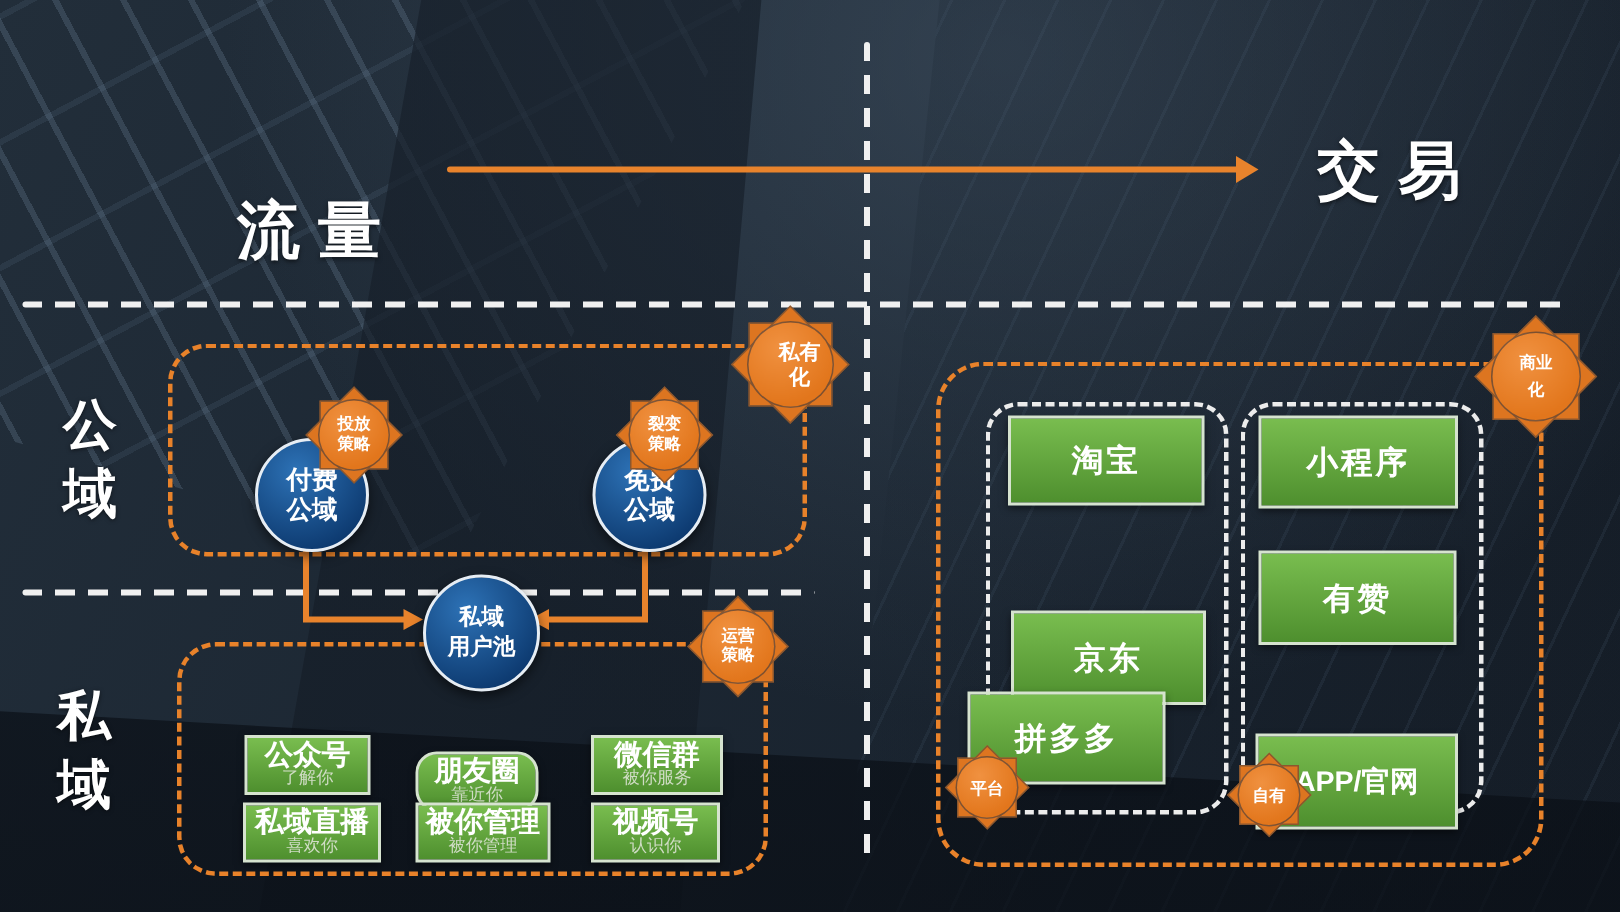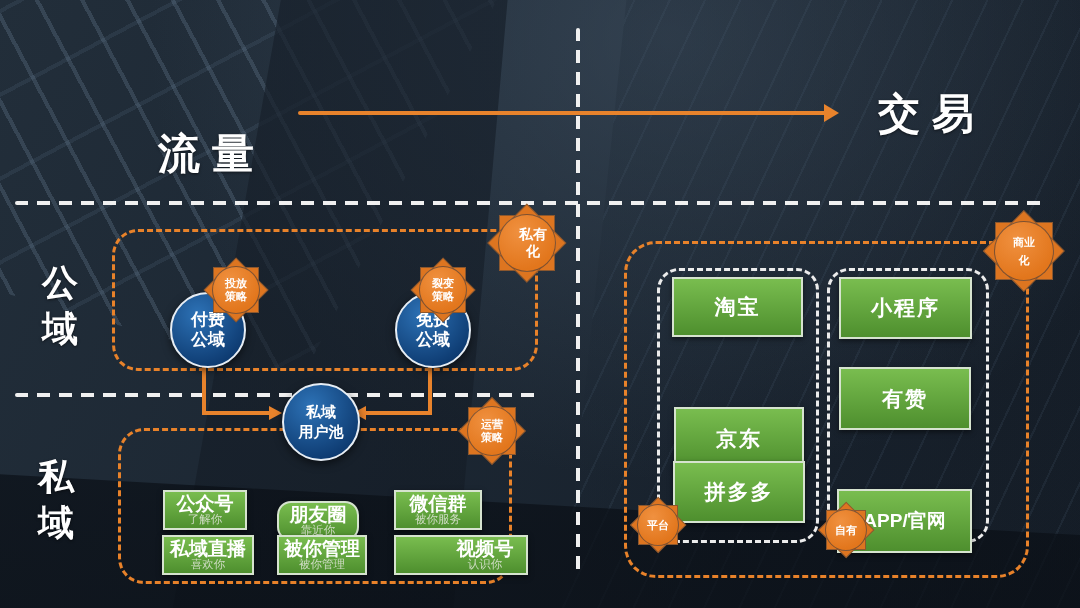--- a/index.html
+++ b/index.html
@@ -209,23 +209,23 @@
   <span class="s">被你服务</span>
 </div>
 <div class="abs pbox" style="left:162px;top:535px;width:88px;">
   <span class="t">私域直播</span>
   <span class="s">喜欢你</span>
 </div>
 <div class="abs pbox" style="left:277px;top:535px;width:86px;">
   <span class="t">被你管理</span>
   <span class="s">被你管理</span>
 </div>
-<div class="abs pbox" style="left:394px;top:535px;width:82px;padding-left:48px;">
+<div class="abs pbox" style="left:394px;top:535px;width:82px;">
   <span class="t">视频号</span>
   <span class="s">认识你</span>
 </div>
 
 <div class="abs gbox" style="left:672px;top:277px;width:127px;height:56px;">淘宝</div>
 <div class="abs gbox" style="left:674px;top:367px;width:126px;height:59px;margin-top:40px;">京东</div>
-<div class="abs gbox" style="left:673px;top:461px;width:128px;height:58px;text-align:right;">拼多多</div>
+<div class="abs gbox" style="left:645px;top:461px;width:128px;height:58px;text-align:right;">拼多多</div>
 <div class="abs gbox" style="left:839px;top:277px;width:129px;height:58px;">小程序</div>
 <div class="abs gbox" style="left:839px;top:367px;width:128px;height:59px;">有赞</div>
 <div class="abs gbox" style="left:837px;top:461px;width:131px;height:60px;font-size:19px;letter-spacing:0;margin-top:28px;">APP/官网</div>
 
 </body></html>

